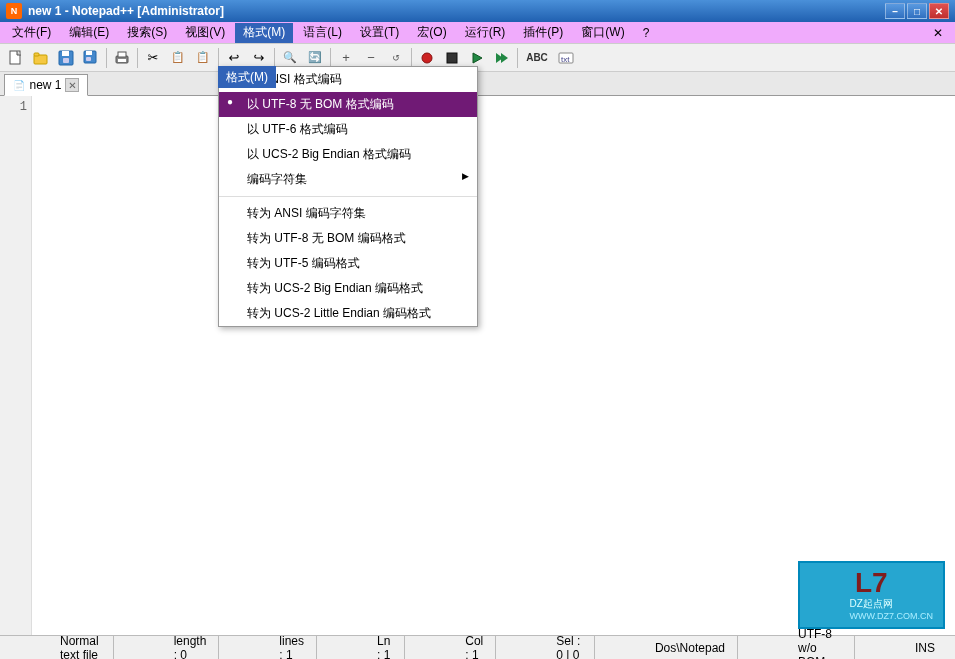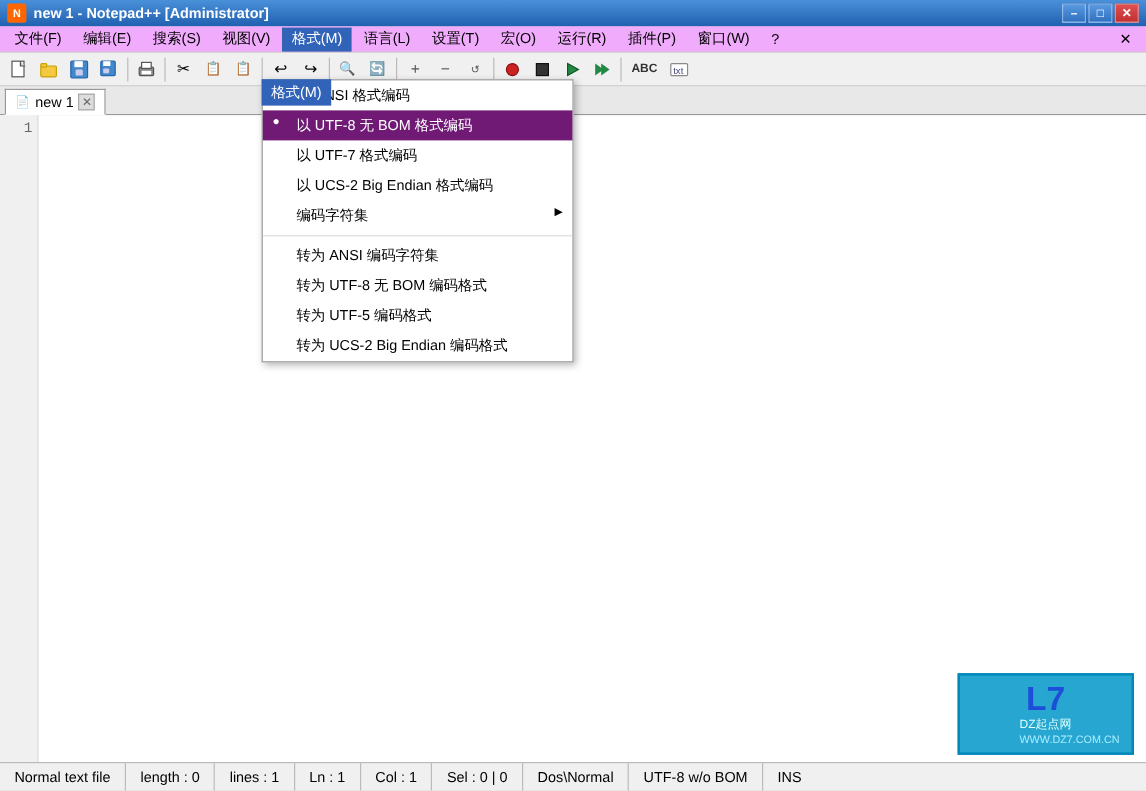--- a/index.html
+++ b/index.html
@@ -199,20 +199,21 @@
       bottom: 0;
       left: 0;
       right: 0;
     }
     .status-item {
       padding: 0 12px;
       border-right: 1px solid #bbb;
       height: 100%;
       display: flex;
       align-items: center;
+      margin-left: 48px;
     }
     .status-item:first-child {
       padding-left: 4px;
     }
 
     
     .dropdown-overlay {
       position: absolute;
       top: 44px;
       left: 0;
@@ -289,21 +290,21 @@
       padding: 6px 10px;
       color: white;
       text-align: center;
       font-size: 10px;
       z-index: 50;
     }
     .watermark-logo {
       font-size: 28px;
       font-weight: bold;
       line-height: 1;
-      color: #1d4ed8;
+      color: #7f1d1d;
     }
     .watermark-text {
       font-size: 10px;
       color: #ddffff;
     }
     .watermark-url {
       font-size: 9px;
       color: #aaeeff;
       padding-left: 40px;
     }
@@ -434,40 +435,41 @@
   </div>
   <div class="editor-content">
   </div>
 </div>
 
 <div class="dropdown-overlay">
   <div class="menu-header-active">格式(M)</div>
   <div class="dropdown-menu" style="top:22px;">
     <div class="dropdown-item">以 ANSI 格式编码</div>
     <div class="dropdown-item checked highlighted">以 UTF-8 无 BOM 格式编码</div>
-    <div class="dropdown-item">以 UTF-7 格式编码</div>
+    <div class="dropdown-item">以 UTF-6 格式编码</div>
     <div class="dropdown-item">以 UCS-2 Big Endian 格式编码</div>
     <div class="dropdown-item has-submenu">编码字符集</div>
     <div class="dropdown-separator"></div>
     <div class="dropdown-item">转为 ANSI 编码字符集</div>
     <div class="dropdown-item">转为 UTF-8 无 BOM 编码格式</div>
     <div class="dropdown-item">转为 UTF-5 编码格式</div>
     <div class="dropdown-item">转为 UCS-2 Big Endian 编码格式</div>
+    <div class="dropdown-item">转为 UCS-2 Little Endian 编码格式</div>
   </div>
 </div>
 
 <div class="watermark">
   <div class="watermark-logo">L7</div>
   <div class="watermark-text">DZ起点网</div>
   <div class="watermark-url">WWW.DZ7.COM.CN</div>
 </div>
 
 <div class="status-bar">
   <div class="status-item">Normal text file</div>
   <div class="status-item">length : 0</div>
   <div class="status-item">lines : 1</div>
   <div class="status-item">Ln : 1</div>
   <div class="status-item">Col : 1</div>
   <div class="status-item">Sel : 0 | 0</div>
-  <div class="status-item">Dos\Normal</div>
+  <div class="status-item">Dos\Notepad</div>
   <div class="status-item">UTF-8 w/o BOM</div>
   <div class="status-item" style="border-right:none;text-align:right;">INS</div>
 </div>
 
 </body></html>

